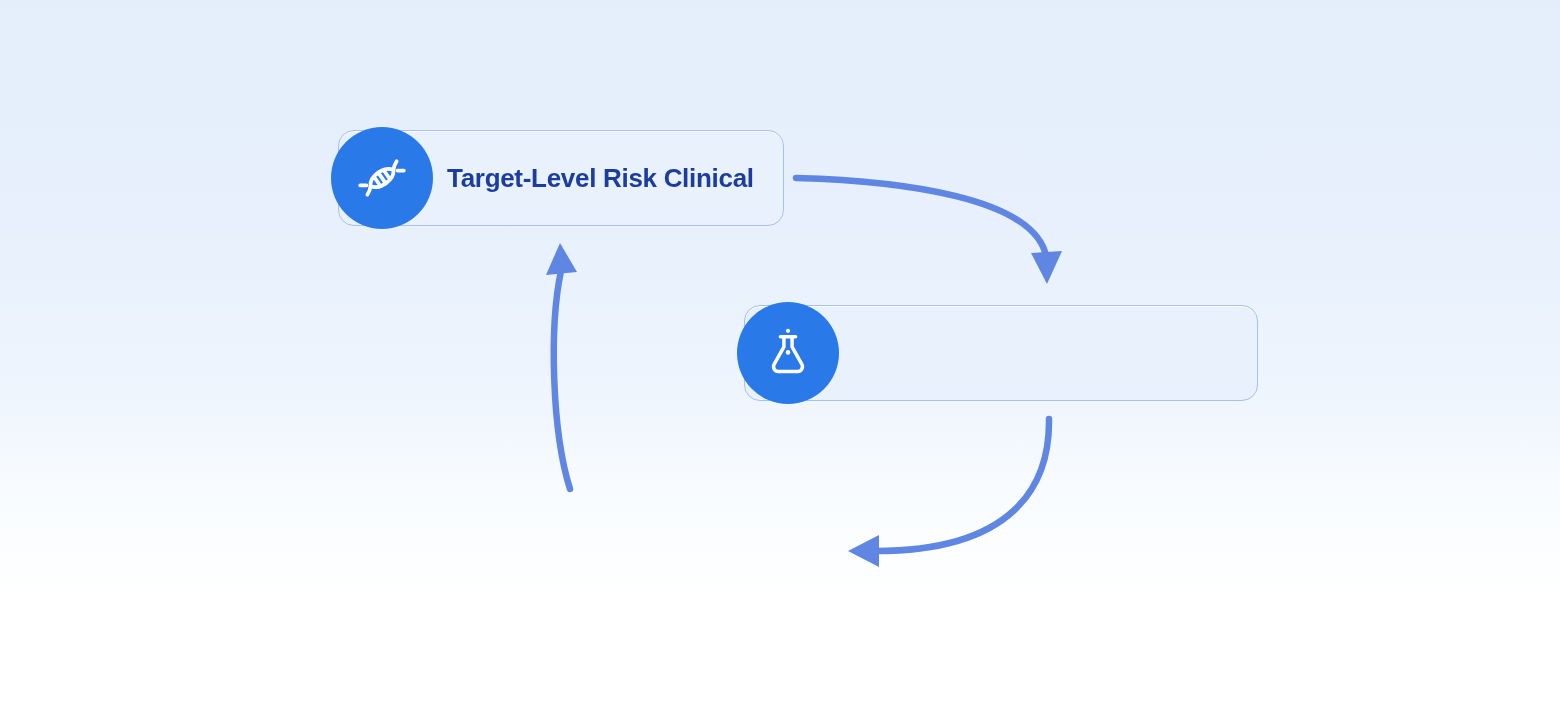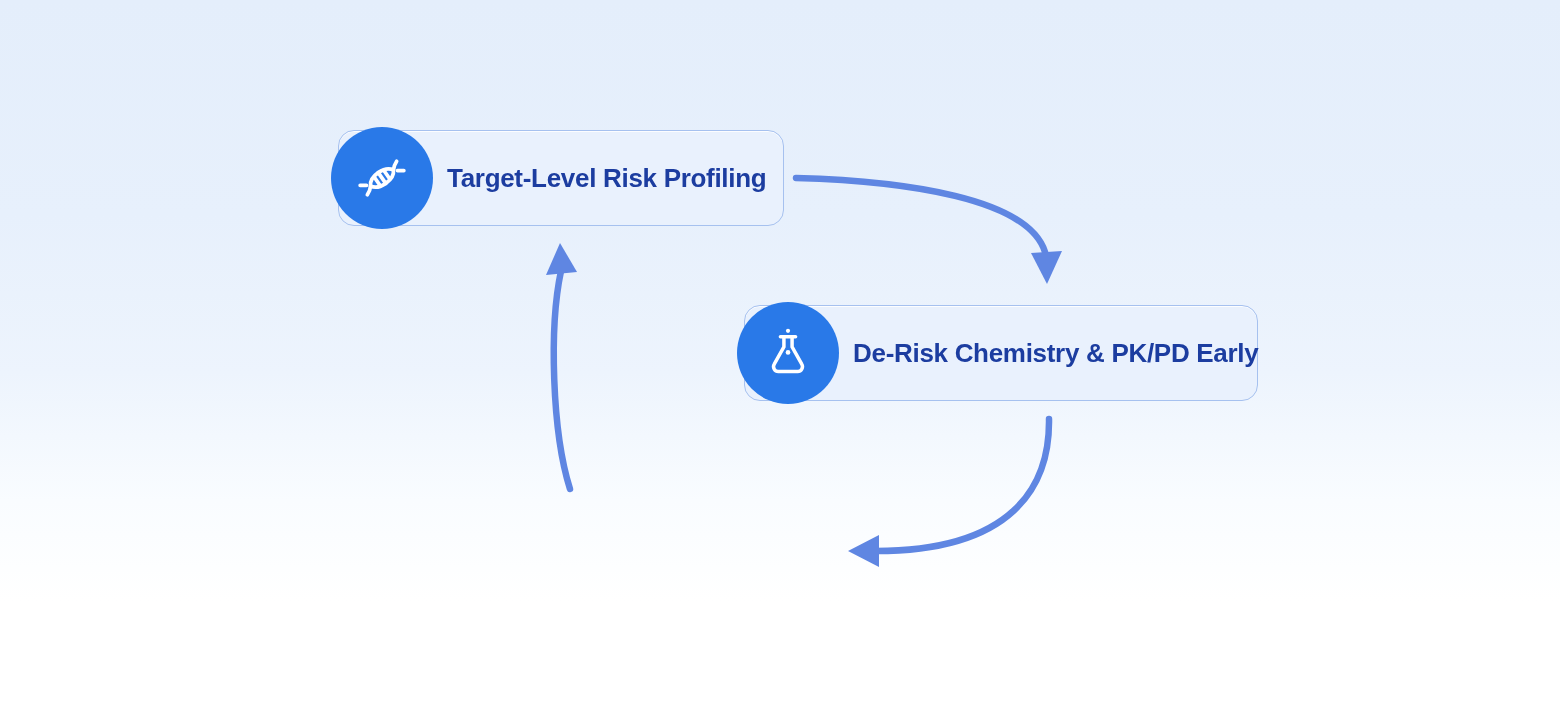--- a/index.html
+++ b/index.html
@@ -83,29 +83,28 @@
           <path d="M19,19.7 L19,28.3"></path>
           <path d="M24,18.4 L24,29.6"></path>
           <path d="M29,19.7 L29,28.3"></path>
           <path d="M12,24 C10,26.5 8,27.5 5.5,28.5"></path>
           <path d="M5,18.5 L9.5,21.5"></path>
           <path d="M36,24 C38,21.5 40,20.5 42.5,19.5"></path>
           <path d="M43,29.5 L38.5,26.5"></path>
         </g>
       </svg>
     </span>
-    <span class="label">Target-Level Risk Profiling</span>
+    <span class="label">Target-Level Risk Clinical</span>
   </div>
 
   <div class="node node2">
     <span class="icon-circle">
       <svg viewBox="0 0 48 48">
         <circle cx="24" cy="5" r="1.8" fill="#ffffff" stroke="none"></circle>
         <path d="M17.5,10 L30.5,10"></path>
         <path d="M20.5,10 L20.5,18.8 L12.2,33.6 A4.1,4.1 0 0 0 15.8,39.8 L32.2,39.8 A4.1,4.1 0 0 0 35.8,33.6 L27.5,18.8 L27.5,10"></path>
         <circle cx="24" cy="23.5" r="2" fill="#ffffff" stroke="none"></circle>
       </svg>
     </span>
-    <span class="label">De-Risk Chemistry &amp; PK/PD Early</span>
   </div>
 
 
 </div>
 
 </body></html>

